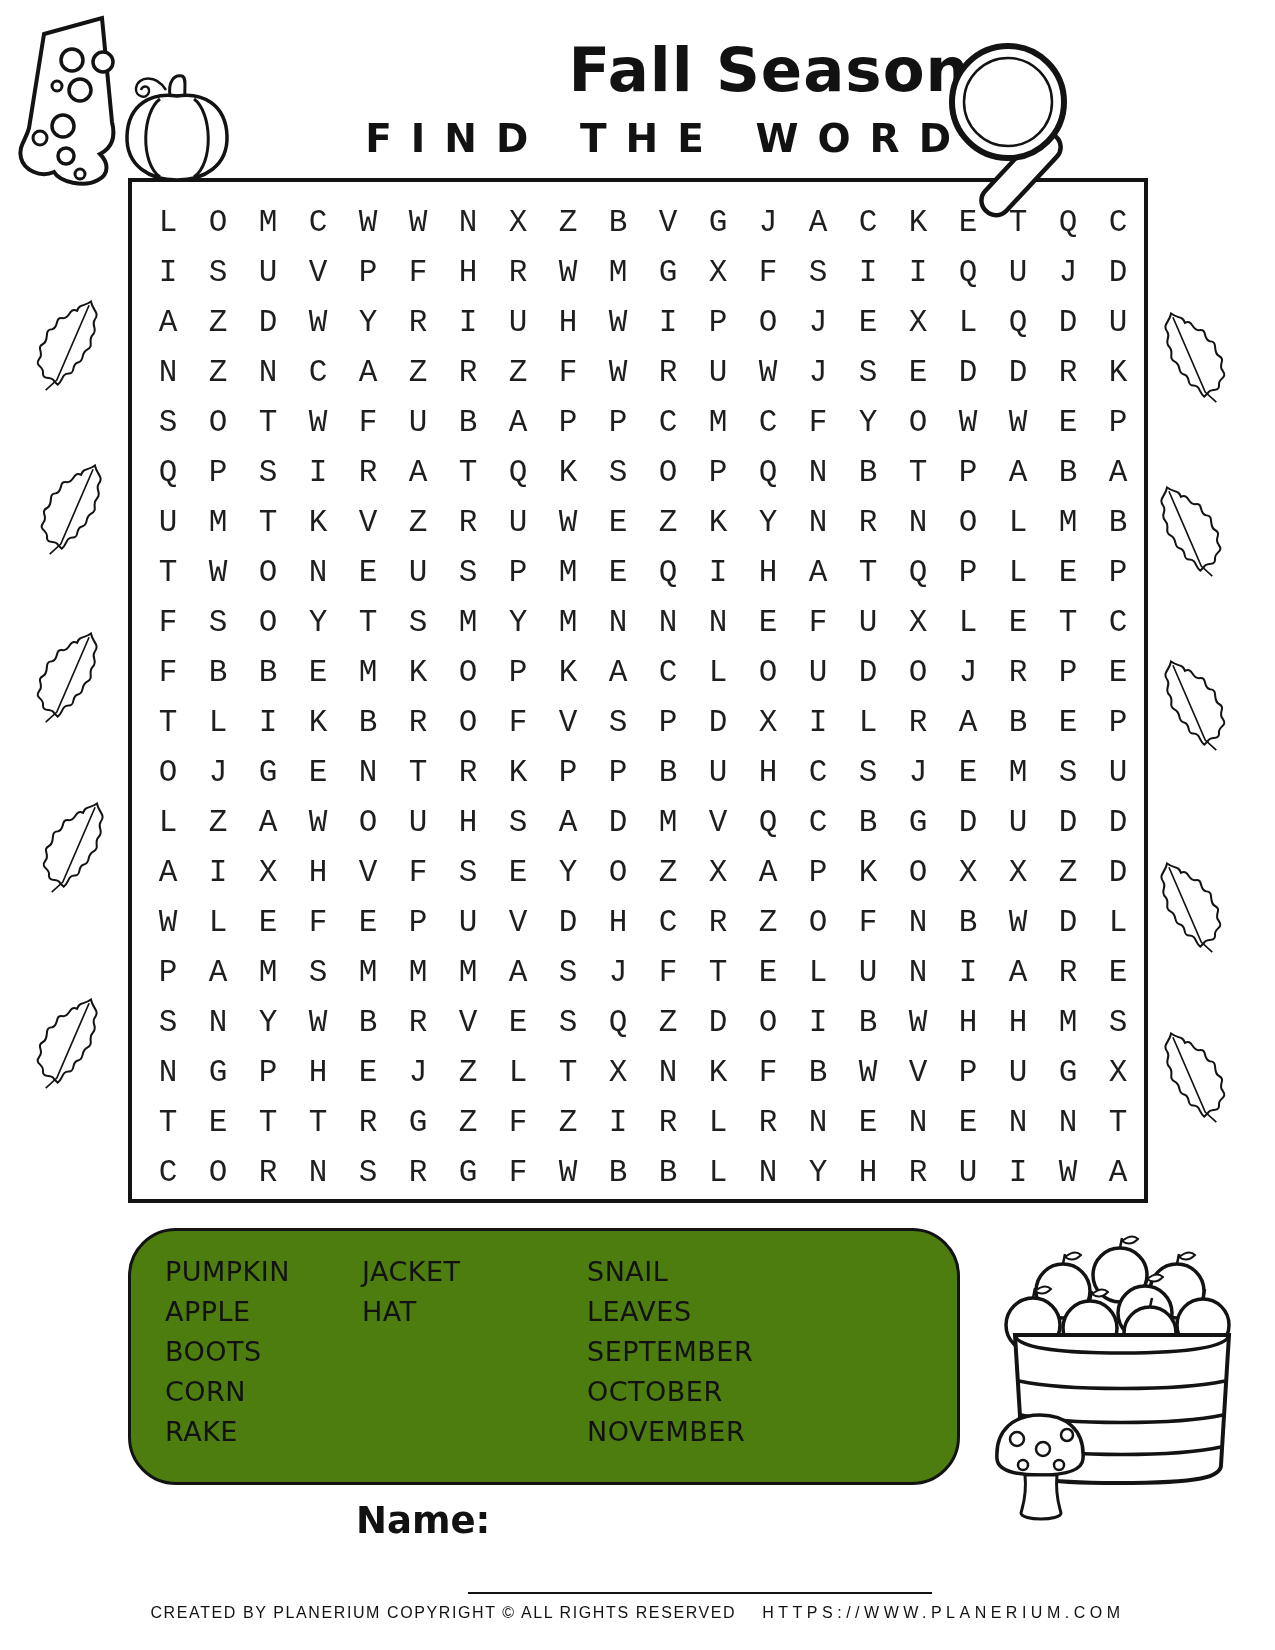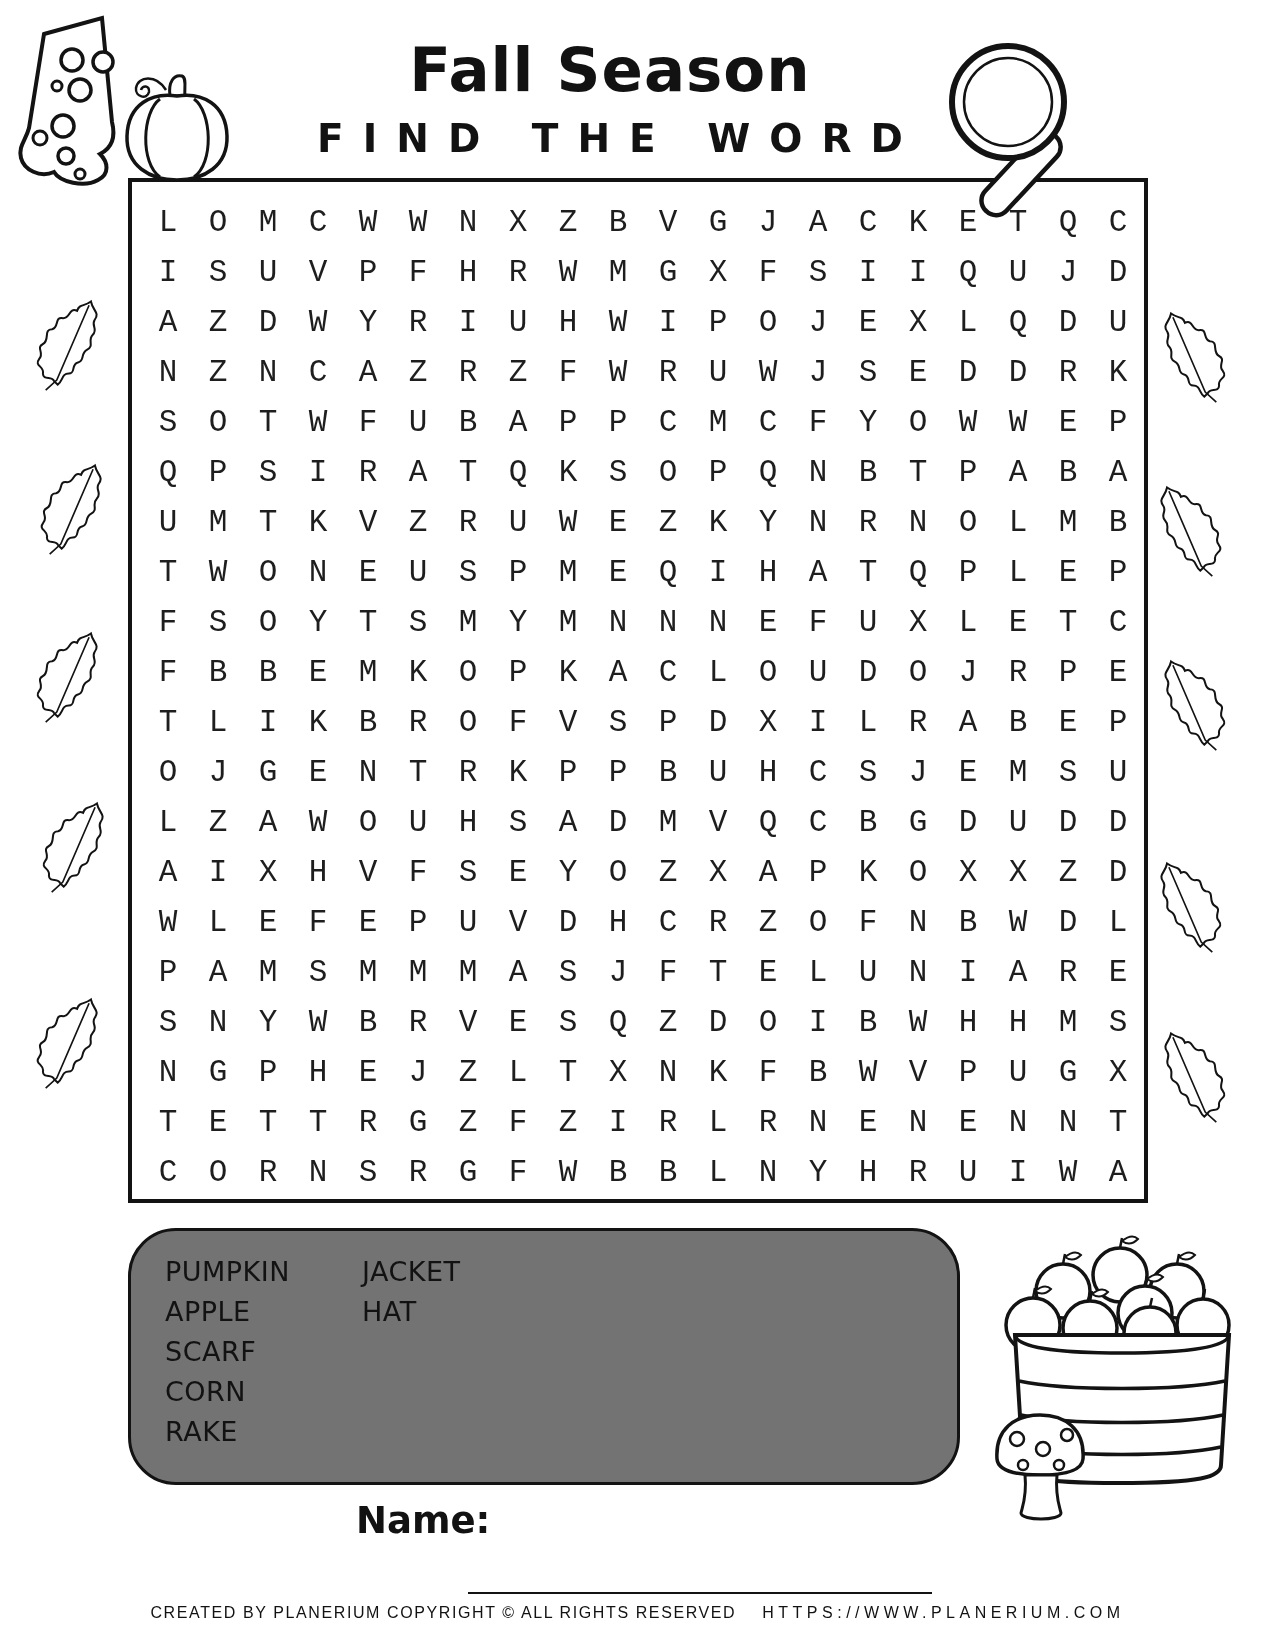--- a/index.html
+++ b/index.html
@@ -5,21 +5,21 @@
   html,body{margin:0;padding:0;background:#e8e8e8;}
   .page{
     position:relative;width:1275px;height:1650px;background:#ffffff;
     font-family:"DejaVu Sans",sans-serif;color:#121212;overflow:hidden;margin:0 auto;
   }
   svg{display:block;}
   .ink{stroke:#131313;fill:#ffffff;}
   .ink-line{stroke:#131313;fill:none;}
 
   
-  .title-block{position:absolute;left:250px;top:38px;width:720px;text-align:center;}
+  .title-block{position:absolute;left:250px;top:38px;width:720px;text-align:right;}
   .title{font-size:61px;font-weight:bold;letter-spacing:1px;line-height:1.05;}
   .subtitle{margin-top:14px;font-size:39px;font-weight:bold;letter-spacing:19px;text-indent:19px;}
 
   
   .deco{position:absolute;z-index:3;}
   .boot{left:8px;top:10px;}
   .pumpkin{left:112px;top:66px;}
   .magnifier{left:942px;top:30px;}
   .basket{left:985px;top:1233px;}
   .leaf{position:absolute;width:68px;height:96px;z-index:2;}
@@ -41,21 +41,21 @@
   .cell{
     display:flex;align-items:center;justify-content:center;
     font-family:"Liberation Mono","DejaVu Sans Mono",monospace;
     font-size:31px;color:#1e1e1e;
   }
 
   
   .word-box{
     position:absolute;left:128px;top:1228px;width:832px;height:257px;
     border:3px solid #131313;border-radius:48px;box-sizing:border-box;
-    padding:21px 0 0 34px;display:flex;z-index:1;background:#737373;
+    padding:21px 0 0 34px;display:flex;z-index:1;background:#4d7c0f;
   }
   .word-col{display:flex;flex-direction:column;}
   .word-col:nth-child(1){width:197px;}
   .word-col:nth-child(2){width:225px;}
   .word-col:nth-child(3){width:220px;}
   .word-col:nth-child(4){width:150px;}
   .word{height:40px;line-height:40px;font-size:27px;letter-spacing:.5px;white-space:nowrap;}
 
   
   .name-label{position:absolute;left:356px;top:1499px;font-size:37px;font-weight:bold;z-index:1;}
@@ -596,28 +596,35 @@
         <div class="cell">I</div>
         <div class="cell">W</div>
         <div class="cell">A</div>
       </div>
   </div>
 
   <div class="word-box">
       <div class="word-col">
         <div class="word">PUMPKIN</div>
         <div class="word">APPLE</div>
-        <div class="word">SCARF</div>
+        <div class="word">BOOTS</div>
         <div class="word">CORN</div>
         <div class="word">RAKE</div>
       </div>
       <div class="word-col">
         <div class="word">JACKET</div>
         <div class="word">HAT</div>
       </div>
+      <div class="word-col">
+        <div class="word">SNAIL</div>
+        <div class="word">LEAVES</div>
+        <div class="word">SEPTEMBER</div>
+        <div class="word">OCTOBER</div>
+        <div class="word">NOVEMBER</div>
+      </div>
     </div>
 
   <div class="name-label">Name:</div>
   <div class="name-line"></div>
 
   <div class="footer">
     <span>CREATED BY PLANERIUM COPYRIGHT © ALL RIGHTS RESERVED</span><span class="url">HTTPS://WWW.PLANERIUM.COM</span>
   </div>
 
 </div>

